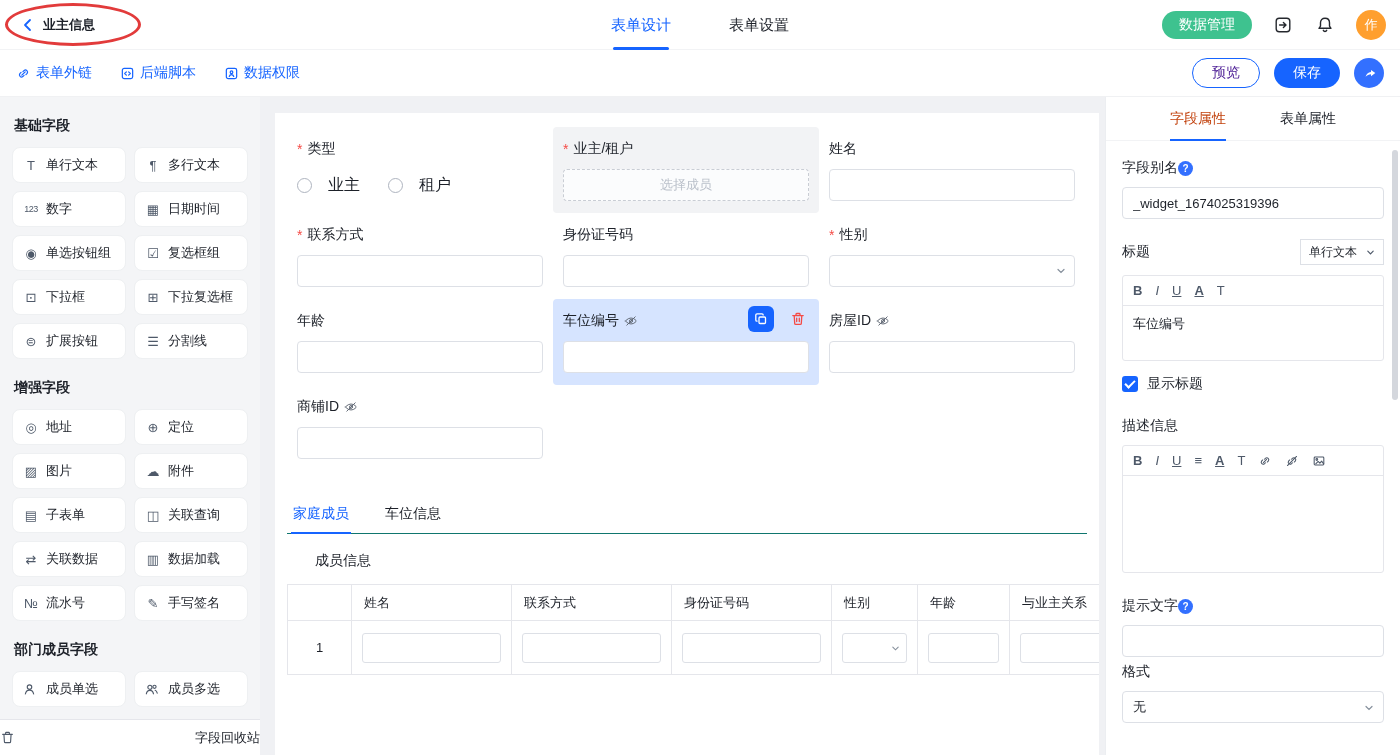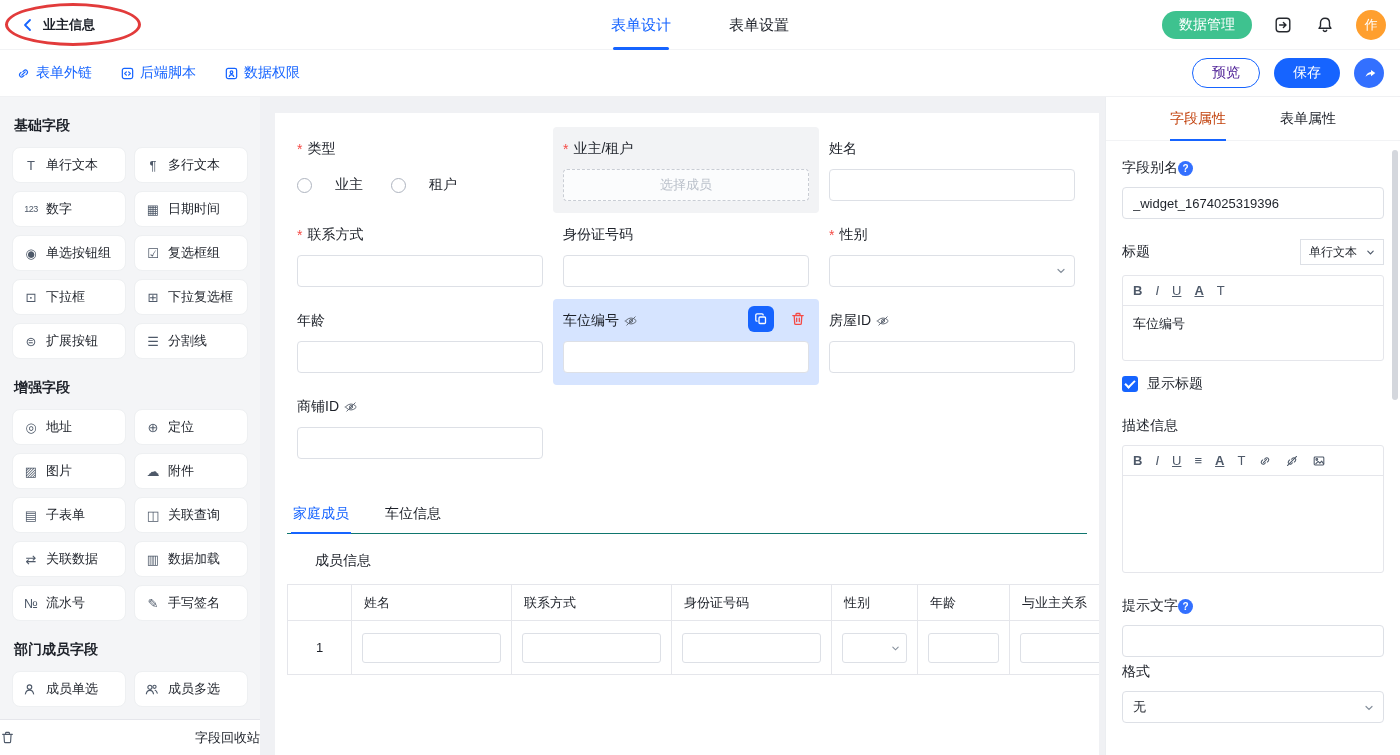--- a/index.html
+++ b/index.html
@@ -48,21 +48,21 @@
 .fcell{padding:12px 10px;position:relative;border-radius:4px}
 .fcell .flabel{display:flex;align-items:center;gap:5px;font-size:14px;margin-bottom:10px;height:20px}
 .star{color:#f54a45}
 .finput{width:100%;height:32px;border:1px solid #dde0e6;border-radius:4px;background:#fff;padding:0 10px;font-size:13px;outline:none;color:#1d2129}
 .fcell.gray{background:#f2f3f5}
 .fcell.selected{background:#d6e4ff}
 .member-box{height:32px;border:1px dashed #c9cdd4;border-radius:4px;background:#fbfcfd;display:flex;align-items:center;justify-content:center;font-size:13px;color:#b9bfc9;cursor:pointer}
 .fselect{position:relative;cursor:pointer}
 .fselect .chev{position:absolute;right:9px;top:11px}
 .rgroup{display:flex;gap:28px;height:32px;align-items:center}
-.ropt{display:flex;align-items:center;gap:23px;font-size:14px;cursor:pointer}
+.ropt{display:flex;align-items:center;gap:16px;font-size:16px;cursor:pointer}
 .rdot{width:15px;height:15px;border:1px solid #aeb4bf;border-radius:50%;background:#fff;flex:none}
 .actions{position:absolute;top:7px;right:9px;display:flex;gap:12px;align-items:center}
 .act-copy{width:26px;height:26px;border-radius:6px;background:#1664ff;display:flex;align-items:center;justify-content:center;cursor:pointer;border:none}
 .act-del{width:24px;height:24px;display:flex;align-items:center;justify-content:center;cursor:pointer;border:none;background:transparent}
 .ftabs{display:flex;gap:32px;margin-top:24px;border-bottom:1px solid #0f766e;padding:0 4px}
 .ftab{padding:10px 2px;font-size:14px;cursor:pointer;position:relative;color:#1d2129}
 .ftab.active{color:#1664ff}
 .ftab.active::after{content:"";position:absolute;left:0;right:0;bottom:-1px;height:2px;background:#1664ff}
 .subform{margin-top:18px}
 .sub-title{font-size:14px;font-weight:400;margin:0 0 14px 28px}

